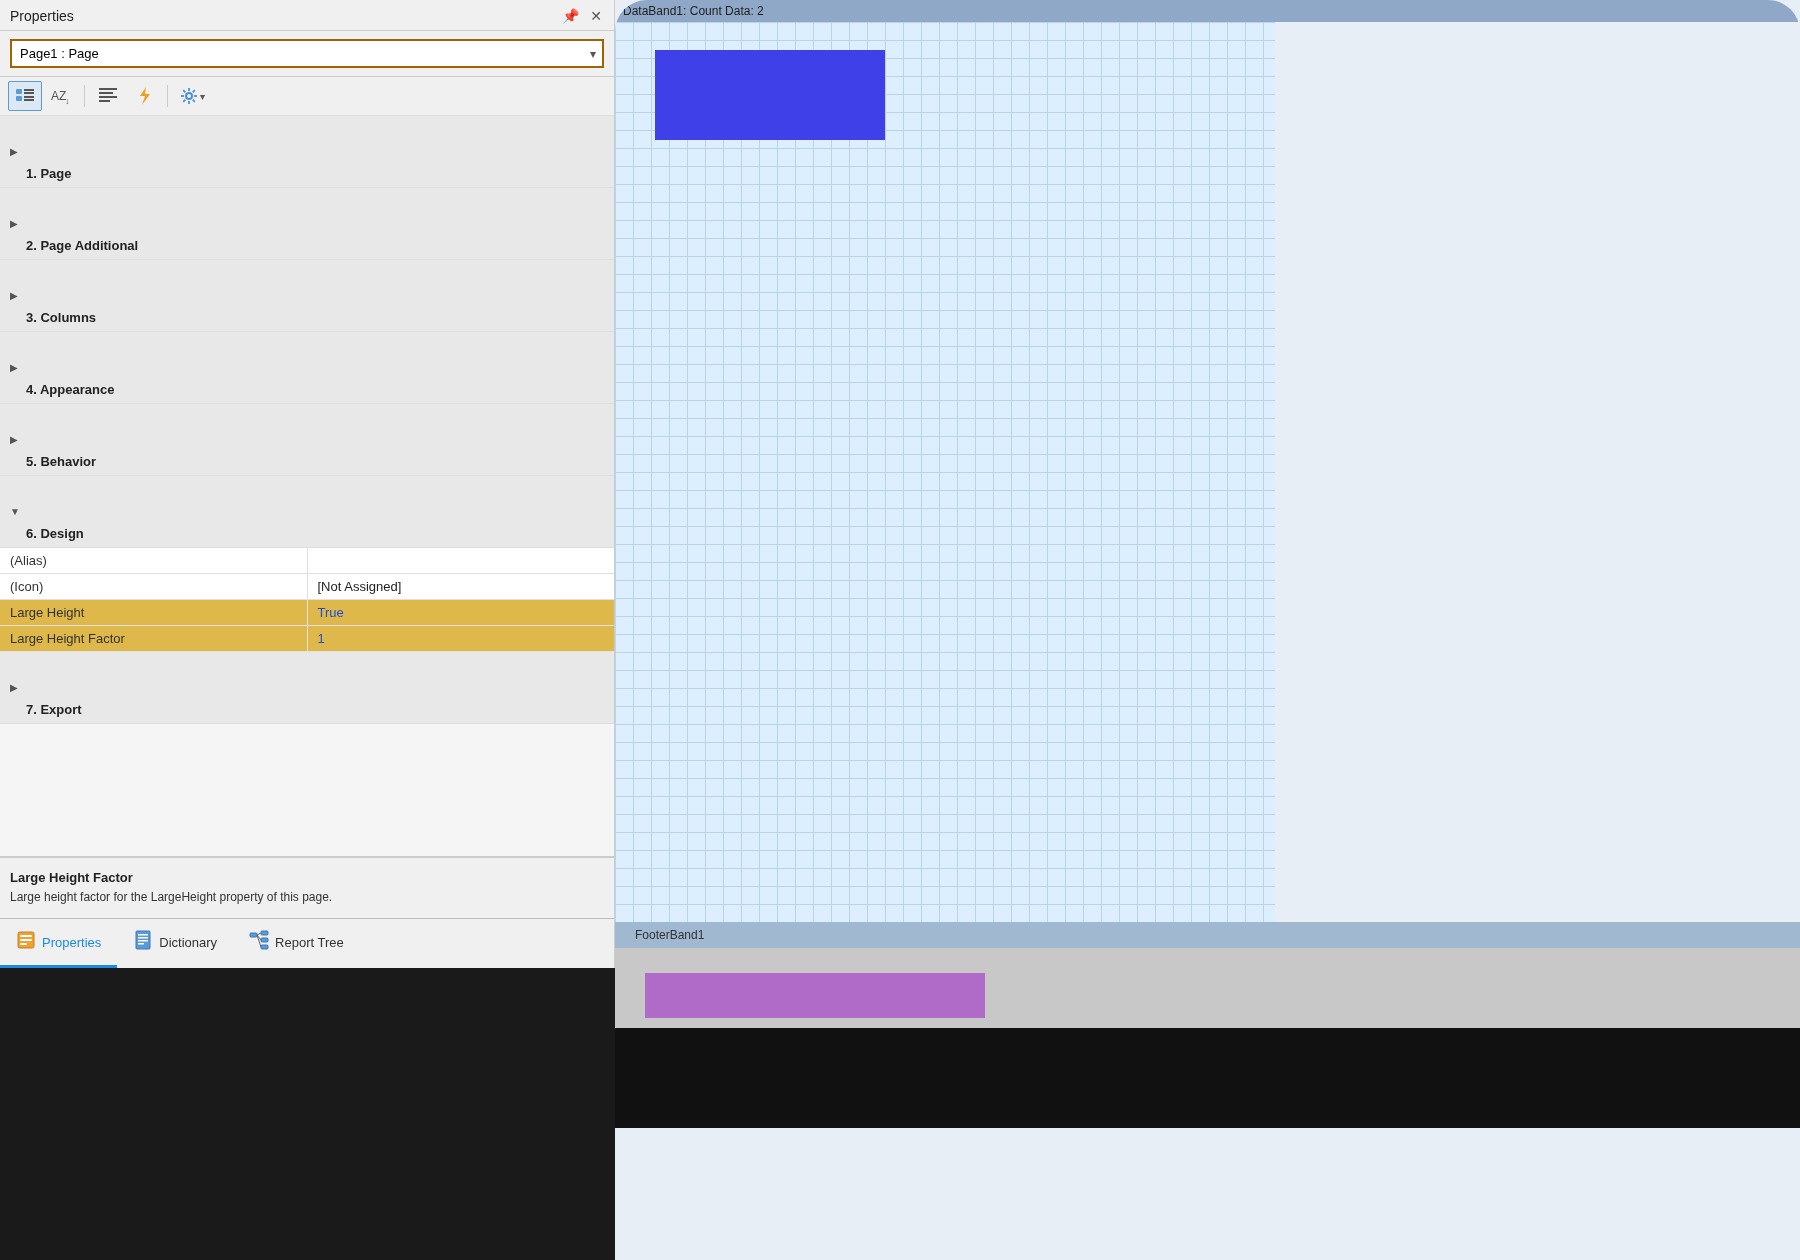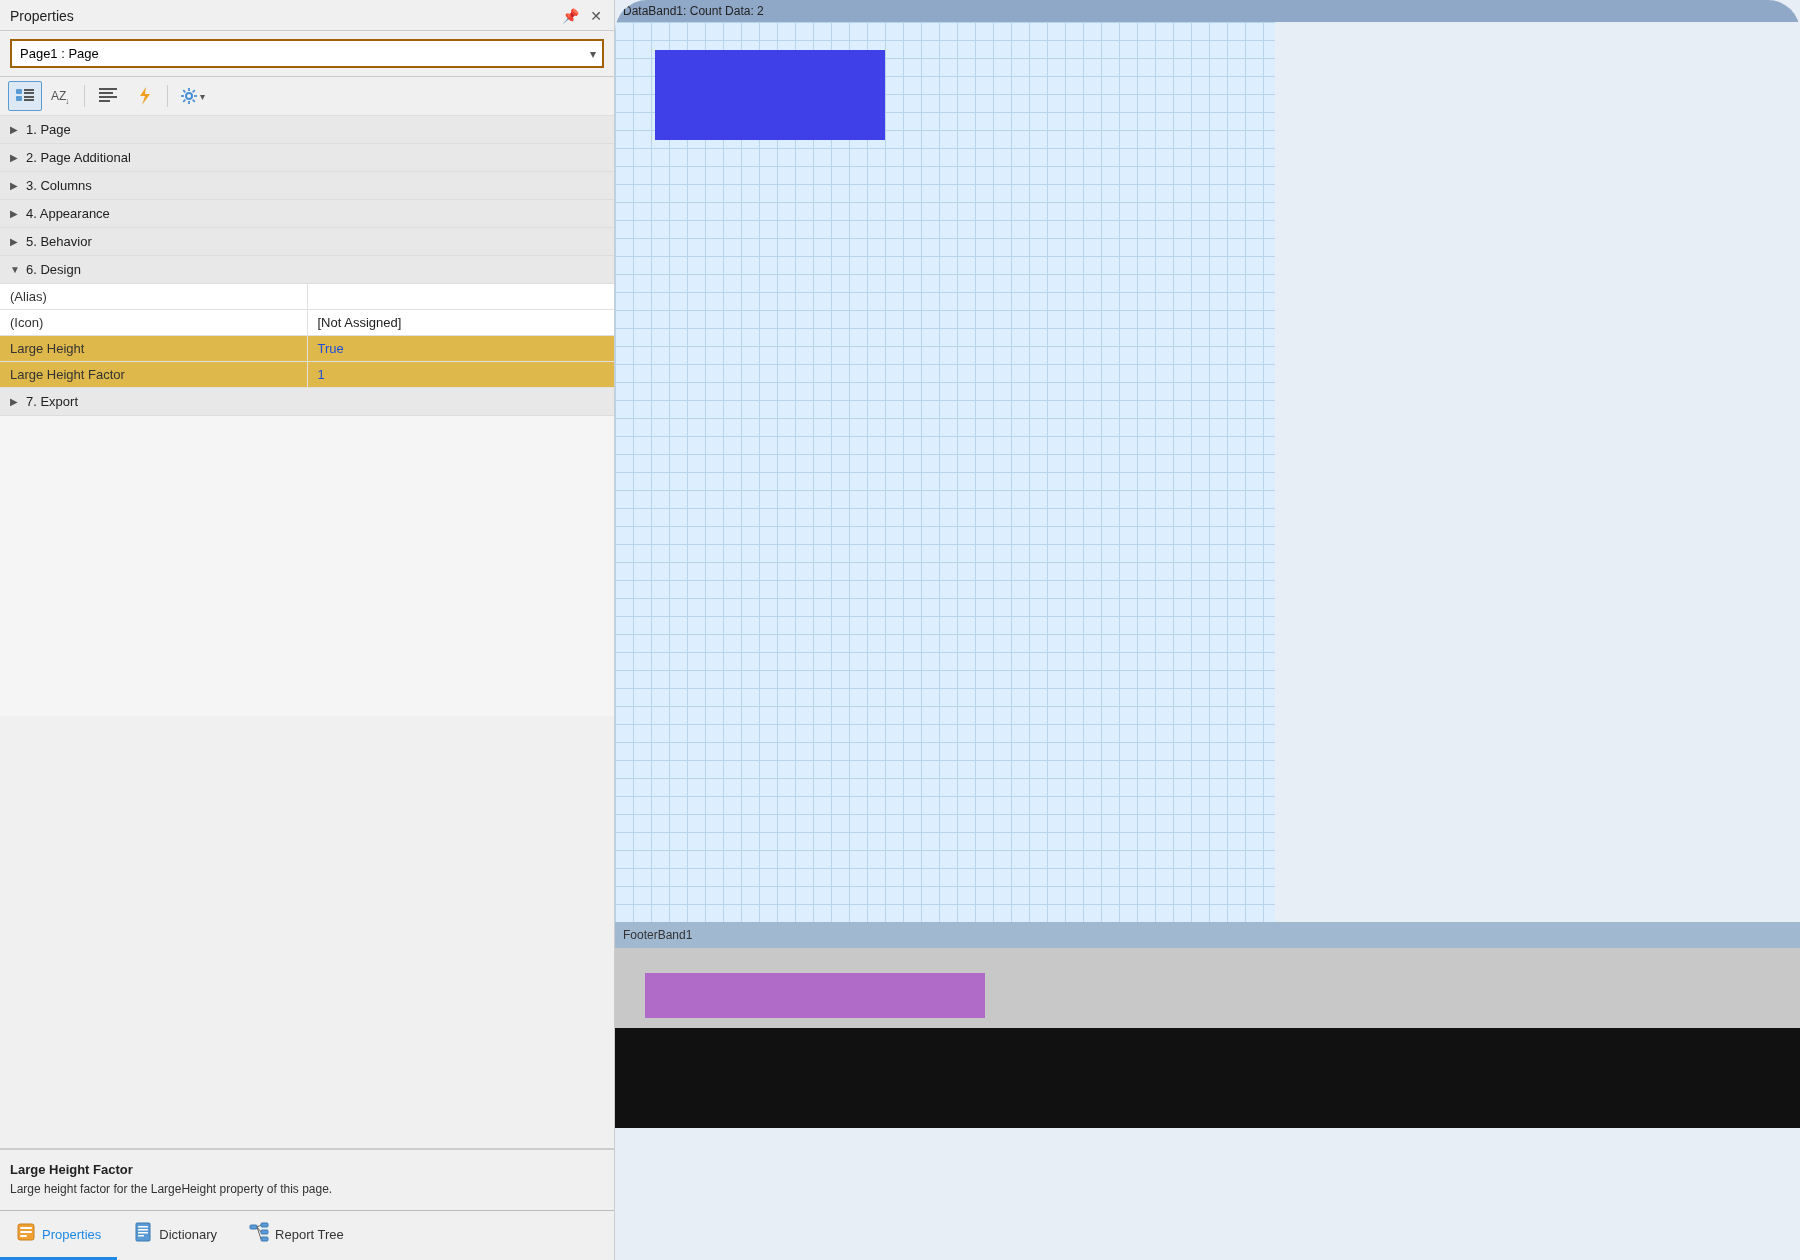--- a/index.html
+++ b/index.html
@@ -9,21 +9,21 @@
       background: #1a1a1a;
       display: flex;
       width: 1800px;
       height: 1260px;
       overflow: hidden;
     }
 
     
     .left-panel {
       width: 615px;
-      height: 1260px;
+      height: 968px;
       background: #f0f0f0;
       border-right: 1px solid #ccc;
       display: flex;
       flex-direction: column;
       flex-shrink: 0;
     }
 
     
     .props-header {
       background: #f0f0f0;
@@ -138,23 +138,24 @@
       cursor: pointer;
       user-select: none;
     }
     .section-chevron {
       font-size: 10px;
       margin-right: 6px;
       color: #555;
       width: 10px;
     }
     .section-label {
-      font-weight: 400;
+      font-weight: 700;
       color: #222;
       font-size: 13px;
+      margin-top: 44px;
     }
 
     
     .prop-table {
       width: 100%;
       border-collapse: collapse;
       background: white;
     }
     .prop-table tr {
       border-bottom: 1px solid #e0e0e0;
@@ -267,21 +268,21 @@
       width: 230px;
       height: 90px;
       background: #4040e8;
       border: none;
     }
 
     .footer-band {
       background: #a0b8d0;
       color: #333;
       font-size: 12px;
-      padding: 4px 8px;
+      padding: 4px 20px;
       height: 26px;
       display: flex;
       align-items: center;
     }
 
     .purple-rect-area {
       background: #c8c8c8;
       height: 80px;
       position: relative;
     }

